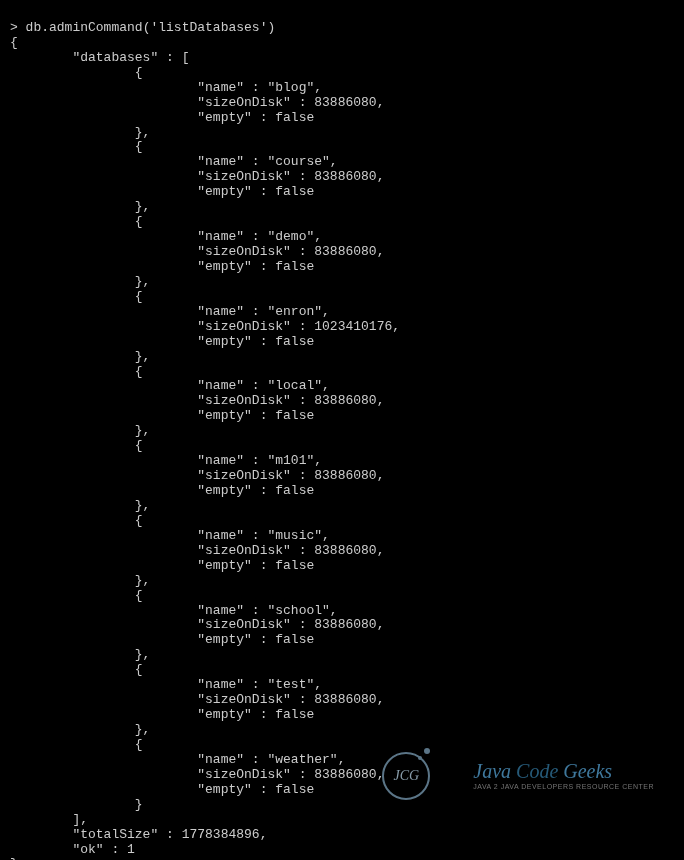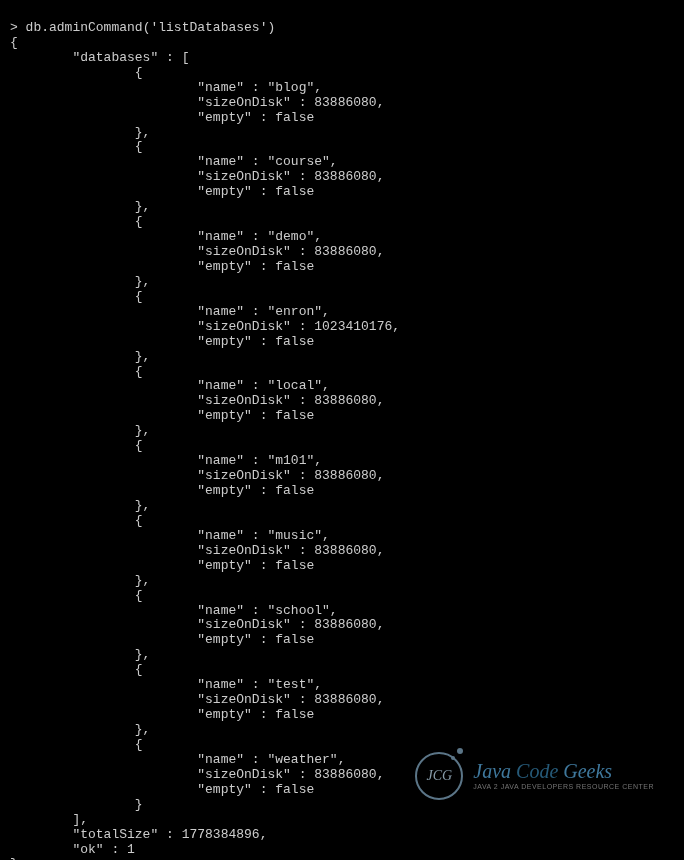--- a/index.html
+++ b/index.html
@@ -21,21 +21,20 @@
     }
     .terminal {
       white-space: pre;
     }
     .watermark {
       position: absolute;
       bottom: 60px;
       right: 30px;
       display: flex;
       align-items: center;
-      gap: 10px;
       opacity: 0.85;
     }
     .watermark-logo {
       width: 48px;
       height: 48px;
       border: 2px solid #6b8a9f;
       border-radius: 50%;
       display: flex;
       align-items: center;
       justify-content: center;
@@ -61,20 +60,21 @@
       top: 2px;
       right: 6px;
       width: 4px;
       height: 4px;
       background: #6b8a9f;
       border-radius: 50%;
     }
     .watermark-text {
       display: flex;
       flex-direction: column;
+      margin-left: 43px;
     }
     .watermark-main {
       font-family: Georgia, 'Times New Roman', serif;
       font-size: 20px;
       color: #4a8db8;
       font-style: italic;
       line-height: 1;
     }
     .watermark-main .emph {
       color: #2d6a8e;

